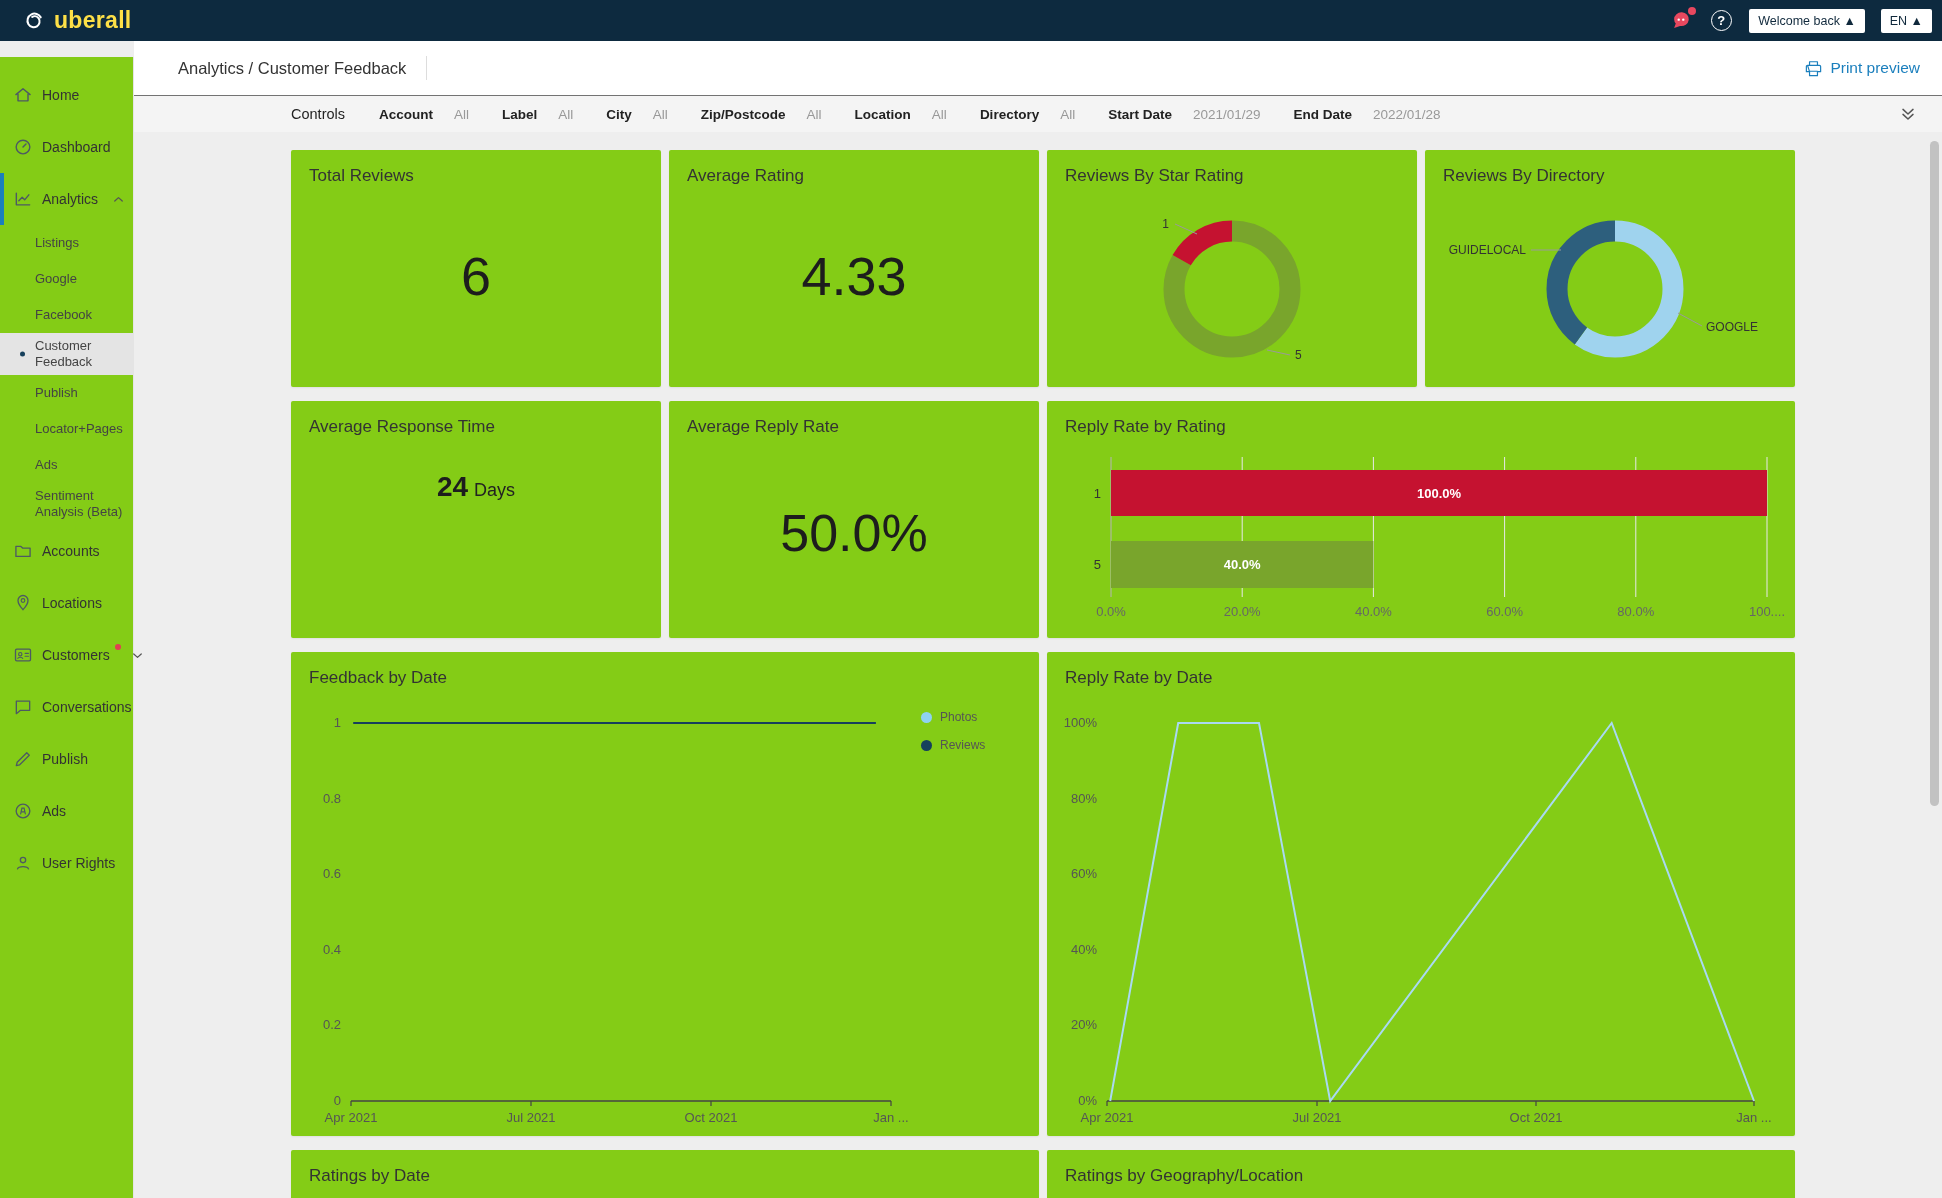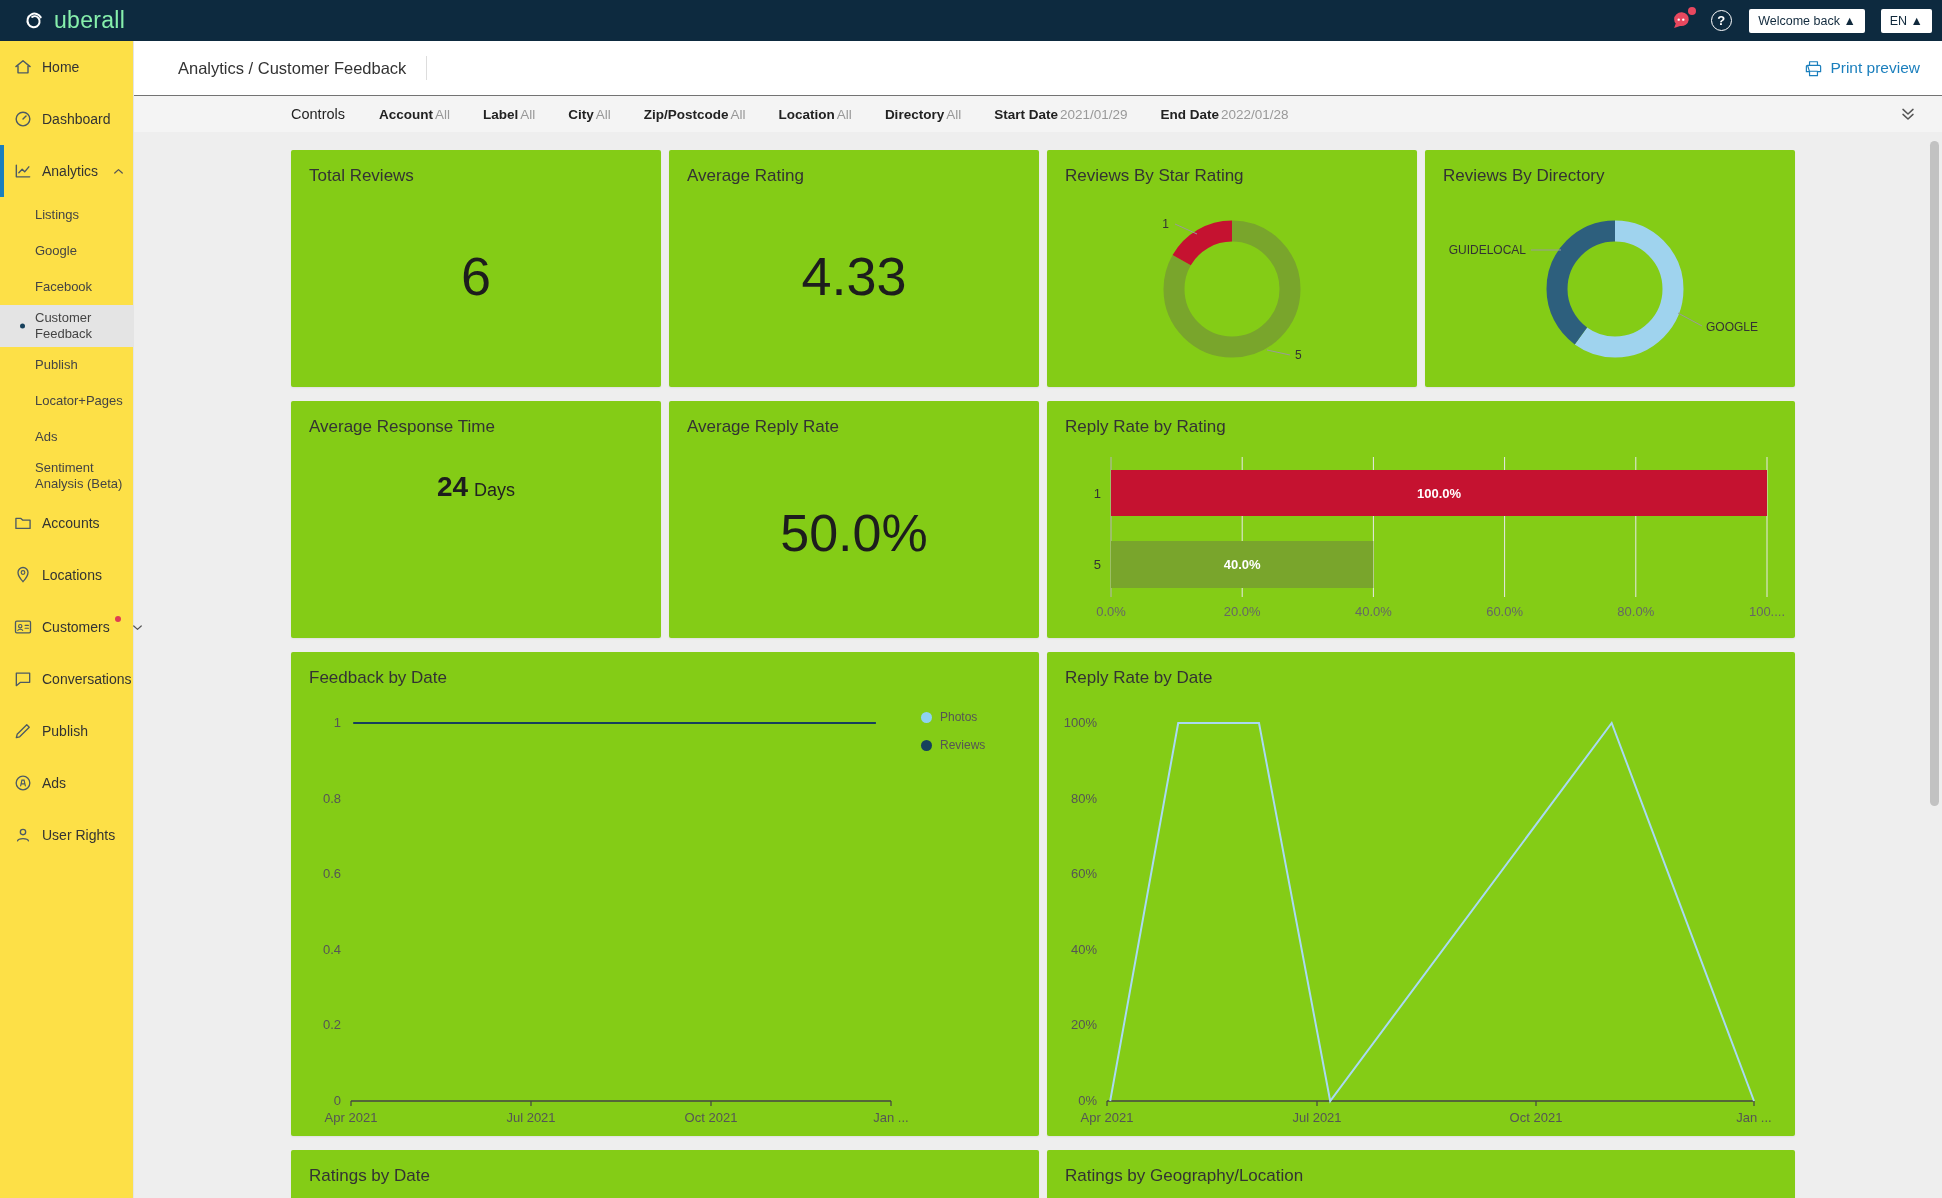--- a/index.html
+++ b/index.html
@@ -4,30 +4,30 @@
 <style>
   *{margin:0;padding:0;box-sizing:border-box}
   html,body{width:1942px;height:1198px;overflow:hidden}
   body{font-family:"Liberation Sans",sans-serif;background:#eeeeee;color:#333}
 
   
   .topbar{height:41px;background:#0d2a3f;display:flex;align-items:center;padding:0 10px 0 20px;position:relative;z-index:10}
   .brand{display:flex;align-items:center;gap:8px;cursor:pointer}
   .brand-icon{width:26px;height:26px;display:inline-flex}
   .brand-icon svg{width:100%;height:100%}
-  .brand-text{color:#86efac;font-size:23px;font-weight:400;letter-spacing:.3px}
+  .brand-text{color:#fde047;font-size:23px;font-weight:700;letter-spacing:.3px}
   .topbar-right{margin-left:auto;display:flex;align-items:center;gap:16px}
   .tb-icon{position:relative;width:24px;height:24px;display:inline-flex;align-items:center;justify-content:center;cursor:pointer}
   .tb-icon svg{width:22px;height:22px}
   .tb-dot{position:absolute;top:-2px;right:-3px;width:8px;height:8px;border-radius:50%;background:#e8485f}
   .help-circle{width:21px;height:21px;border:1.6px solid #fff;border-radius:50%;color:#fff;font-size:13px;display:flex;align-items:center;justify-content:center;font-weight:700}
   .tb-btn{background:#fff;color:#10293c;border:none;border-radius:2px;font-size:12.5px;font-family:inherit;padding:5px 9px;cursor:pointer;white-space:nowrap}
 
   
-  .sidebar{position:absolute;left:0;top:41px;bottom:0;width:134px;background:#fde047;border-right:1px solid #e4e4e4;padding-top:0;z-index:9}
+  .sidebar{position:absolute;left:0;top:57px;bottom:0;width:134px;background:#84cc16;border-right:1px solid #e4e4e4;padding-top:12px;z-index:9}
   .sb-item{height:52px;display:flex;align-items:center;gap:9px;padding:0 7px 0 13px;font-size:14px;color:#333;cursor:pointer;position:relative}
   .sb-item.active{box-shadow:inset 4px 0 0 #1b7fbd}
   .sb-ico{width:20px;height:20px;color:#4d5a63;flex:none;display:inline-flex}
   .sb-ico svg{width:100%;height:100%}
   .sb-chev{width:15px;height:15px;color:#555;margin-left:auto;flex:none;display:inline-flex}
   .sb-chev svg{width:100%;height:100%}
   .sb-badge{width:6px;height:6px;background:#e03e52;border-radius:50%;flex:none;align-self:flex-start;margin-top:15px;margin-left:-4px}
   .sb-sub{min-height:36px;display:flex;align-items:center;padding:5px 6px 5px 35px;font-size:13px;color:#444;cursor:pointer;line-height:16px;position:relative}
   .sb-sub.selected{background:#e4e4e4}
   .sb-dot{position:absolute;left:20px;top:50%;transform:translateY(-50%);width:5px;height:5px;border-radius:50%;background:#16405c}
@@ -42,21 +42,21 @@
   .tab.active{background:#eef1f4;box-shadow:inset 0 -3px 0 #2186c4;color:#222}
   .header-spacer{flex:1}
   .print-link{align-self:center;display:flex;align-items:center;gap:7px;color:#1b7fbd;font-size:15.5px;cursor:pointer;white-space:nowrap}
   .print-link svg{width:19px;height:19px}
 
   
   .content{flex:1;background:#eeeeee;position:relative;overflow:hidden}
   .controls-bar{height:36px;background:#f4f4f4;display:flex;align-items:center;padding:0 24px 0 157px}
   .controls-title{font-size:14.5px;color:#222;margin-right:34px}
   .filters{display:flex;align-items:center;gap:33px;flex:1}
-  .filter{display:flex;align-items:flex-end;gap:2px;cursor:pointer;white-space:nowrap}
+  .filter{display:flex;align-items:flex-end;gap:21px;cursor:pointer;white-space:nowrap}
   .f-label{font-size:13.5px;font-weight:700;color:#222}
   .f-value{font-size:13.5px;color:#999}
   .collapse{margin-left:auto;width:20px;height:20px;color:#555;cursor:pointer;display:inline-flex}
   .collapse svg{width:100%;height:100%}
 
   .grid{margin:18px 0 0 157px;width:1505px;display:grid;grid-template-columns:repeat(4,370px);grid-template-rows:237px 237px 484px 300px;gap:14px 8px}
   .card{background:#84cc16;border-radius:2px;position:relative;box-shadow:0 1px 2px rgba(0,0,0,.06);overflow:hidden}
   .span2{grid-column:span 2}
   .card-title{position:absolute;top:16px;left:18px;font-size:17px;font-weight:500;color:#333;z-index:3;white-space:nowrap}
   .chart-mount{position:absolute;inset:0;z-index:1}

